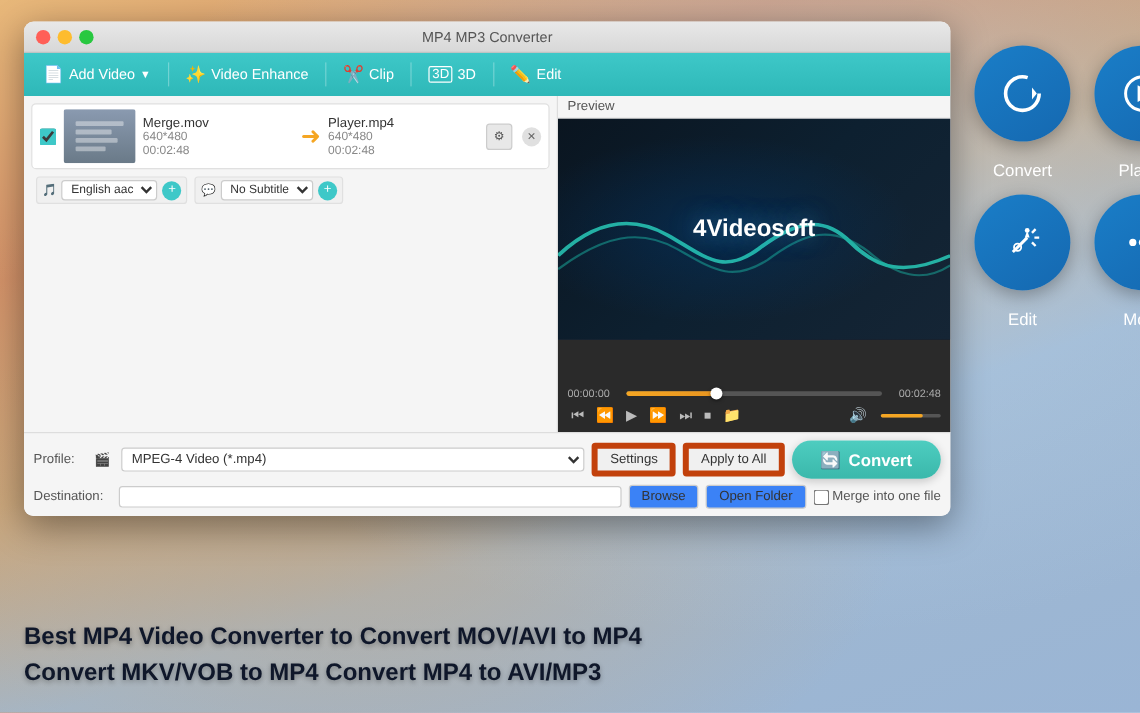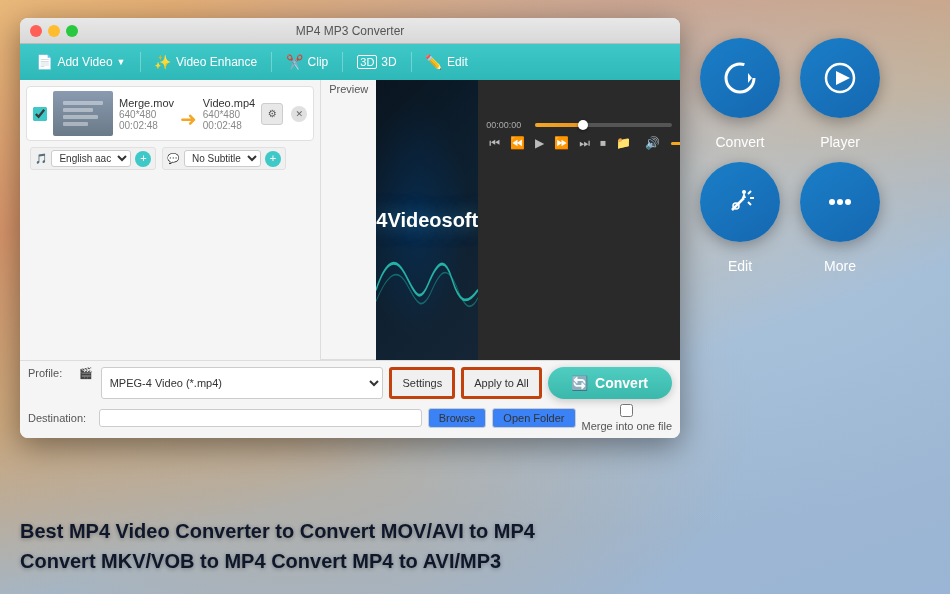--- a/index.html
+++ b/index.html
@@ -26,21 +26,21 @@
       position: relative;
       z-index: 1;
       display: flex;
       padding: 18px 20px 0 20px;
       gap: 20px;
       align-items: flex-start;
     }
 
     
     .app-window {
-      width: 660px;
+      width: 772px;
       background: #f0f0f0;
       border-radius: 8px;
       box-shadow: 0 8px 30px rgba(0,0,0,0.4);
       overflow: hidden;
       flex-shrink: 0;
     }
 
     
     .title-bar {
       background: linear-gradient(to bottom, #e8e8e8, #d8d8d8);
@@ -159,21 +159,21 @@
       gap: 3px;
     }
     .file-thumb-line {
       width: 40px;
       height: 4px;
       background: rgba(255,255,255,0.4);
       border-radius: 1px;
     }
     .file-info-group {
       display: flex;
-      align-items: flex-end;
+      align-items: center;
       gap: 6px;
       flex: 1;
     }
     .file-info {
       flex: 1;
     }
     .file-name {
       font-size: 11px;
       color: #333;
       font-weight: 500;
@@ -251,21 +251,21 @@
       color: white;
       cursor: pointer;
       line-height: 1;
     }
 
     
     .preview-area {
       flex: 1;
       background: #1a1a1a;
       display: flex;
-      flex-direction: row;
+      flex-direction: column;
     }
     .preview-label {
       background: #f5f5f5;
       font-size: 11px;
       color: #555;
       padding: 3px 8px;
       border-bottom: 1px solid #ddd;
     }
     .preview-video {
       flex: 1;
@@ -378,41 +378,42 @@
     }
 
     
     .bottom-bar {
       background: #f5f5f5;
       border-top: 1px solid #ddd;
       padding: 6px 8px;
     }
     .profile-row {
       display: flex;
+      align-items: center;
       gap: 6px;
       margin-bottom: 5px;
     }
     .profile-label {
       font-size: 11px;
       color: #555;
       width: 45px;
     }
     .profile-select {
       flex: 1;
       font-size: 11px;
       border: 1px solid #ccc;
       border-radius: 3px;
       padding: 2px 4px;
       background: white;
       color: #333;
     }
     .settings-btn, .apply-btn {
       font-size: 11px;
       padding: 3px 10px;
-      border: 3px solid #c2410c;
+      border: 5px solid #c2410c;
       border-radius: 3px;
       background: #f0f0f0;
       cursor: pointer;
       color: #333;
     }
     .destination-row {
       display: flex;
       align-items: center;
       gap: 6px;
     }
@@ -435,21 +436,20 @@
       border: 1px solid #ccc;
       border-radius: 3px;
       background: #3b82f6;
       cursor: pointer;
       color: #333;
     }
     .merge-checkbox-area {
       display: flex;
       align-items: center;
       gap: 3px;
-      flex-direction: column;
     }
     .merge-label {
       font-size: 11px;
       color: #555;
       white-space: nowrap;
     }
 
     
     .convert-btn-main {
       background: linear-gradient(to bottom, #4ecdc0, #3ab8ab);
@@ -577,21 +577,21 @@
             </div>
           </div>
           <div class="file-info-group">
             <div class="file-info">
               <div class="file-name">Merge.mov</div>
               <div class="file-meta">640*480</div>
               <div class="file-meta">00:02:48</div>
             </div>
             <div class="arrow-icon">➜</div>
             <div class="file-output-info">
-              <div class="file-name">Video.mp4</div>
+              <div class="file-name">Player.mp4</div>
               <div class="file-meta">640*480</div>
               <div class="file-meta">00:02:48</div>
             </div>
           </div>
           <div class="file-actions">
             <div class="file-action-btn">⚙</div>
           </div>
           <div class="file-close-btn">✕</div>
         </div>
 

